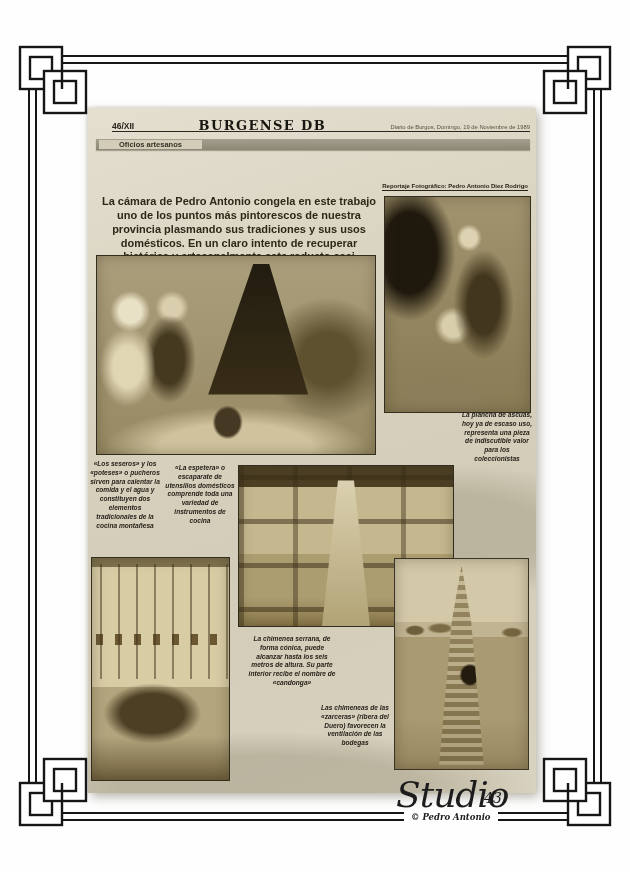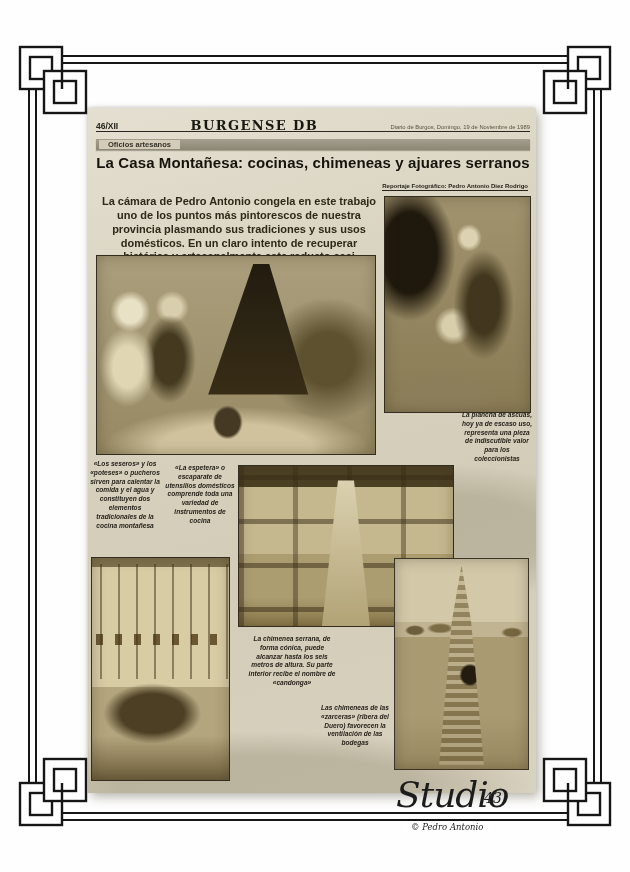--- a/index.html
+++ b/index.html
@@ -14,39 +14,39 @@
     position:absolute;left:88px;top:108px;width:448px;height:685px;
     background:
       radial-gradient(ellipse 40% 10% at 80% 62%, rgba(125,115,88,.28) 0 55%, transparent 100%),
       radial-gradient(ellipse 60% 8% at 40% 99%, rgba(125,115,88,.30) 0 55%, transparent 100%),
       linear-gradient(163deg,#e4dfd0 0%,#dad4c2 28%,#d2ccb8 62%,#d8d2c0 100%);
     box-shadow:3px 4px 10px rgba(105,96,75,.45), -1px -1px 3px rgba(105,96,75,.2);
     z-index:1;
   }
 
   .masthead{
-    position:absolute;left:8px;right:6px;top:6px;height:17px;
+    position:absolute;left:24px;right:6px;top:6px;height:17px;
     border-bottom:1.6px solid #29261f;
     display:flex;align-items:flex-end;justify-content:space-between;text-align:center;
   }
   .masthead .pagenum{font-weight:bold;font-size:8.5px;color:#26241c;}
   .masthead .paper{
     font-family:"DejaVu Serif",serif;font-weight:bold;font-size:13px;
     letter-spacing:1.4px;color:#181610;transform:translateY(2px);margin-top:44px;
   }
   .masthead .date{font-size:5.8px;color:#575142;padding-bottom:1px;}
 
   .section-bar{
     position:absolute;left:8px;right:6px;top:31px;height:11px;
     background:linear-gradient(#a59f90,#8c8675);
     box-shadow:0 1px 1px rgba(60,55,40,.35);
   }
   .section-label{
     position:absolute;left:3px;top:1px;bottom:1px;line-height:9.5px;
-    background:#d2ccb9;padding:0 9px;font-size:7.5px;font-weight:bold;color:#353126;
+    background:#d2ccb9;padding:0 20px;font-size:7.5px;font-weight:bold;color:#353126;
   }
 
   .headline{
     position:absolute;left:8px;right:6px;top:46px;margin:0;
     font-size:15px;font-weight:bold;text-align:center;color:#16130d;
     letter-spacing:.1px;
   }
 
   .credits{position:absolute;right:8px;top:66px;text-align:right;}
   .credit-row{margin-bottom:2.5px;}
@@ -136,43 +136,42 @@
   .studio-script{
     position:absolute;left:8px;top:0;
     font-family:"DejaVu Serif",serif;font-style:italic;font-size:36px;
     letter-spacing:-1px;color:#1c1c1c;
   }
   .studio-number{
     position:absolute;left:96px;top:16px;
     font-family:"DejaVu Serif",serif;font-style:italic;font-size:14px;color:#1c1c1c;
   }
   .copyright{
-    position:absolute;left:16px;top:48px;white-space:nowrap;
-    font-family:"DejaVu Serif",serif;font-weight:normal;font-style:italic;font-size:8.5px;
+    position:absolute;left:16px;top:38px;white-space:nowrap;
+    font-family:"DejaVu Serif",serif;font-weight:bold;font-style:italic;font-size:8.5px;
     color:#1c1c1c;background:#ffffff;padding:0 7px;
   }
 </style>
 </head>
 <body>
 
 <div class="canvas">
 
   <div class="page">
 
     <div class="masthead">
       <span class="pagenum">46/XII</span>
       <span class="paper">BURGENSE DB</span>
       <span class="date">Diario de Burgos, Domingo, 19 de Noviembre de 1989</span>
     </div>
 
     <div class="section-bar">
       <span class="section-label">Oficios artesanos</span>
     </div>
 
-    <h1 class="headline">La Casa Montañesa: cocinas, chimeneas y ajuares serranos</h1>
 
     <div class="credits">
       <div class="credit-row"><span class="credit">Reportaje Fotográfico: Pedro Antonio Diez Rodrigo</span></div>
       <div class="credit-row"><span class="credit">Coordinación: Ricardo Ruiz</span></div>
     </div>
 
     <p class="intro">La cámara de Pedro Antonio congela en este trabajo uno de los puntos más pintorescos de nuestra provincia plasmando sus tradiciones y sus usos domésticos. En un claro intento de recuperar histórica y artesanalmente este reducto casi olvidado, rinde homenaje fotográfico a la casa montañesa (la «musiega» serrana). Así, desde las «zarceras», ferrerías y chimeneas hasta los más variopintos ajuares caseros posan para su objetivo.</p>
 
     <div class="photo p1">
       <div class="deco p1-hood"></div>

